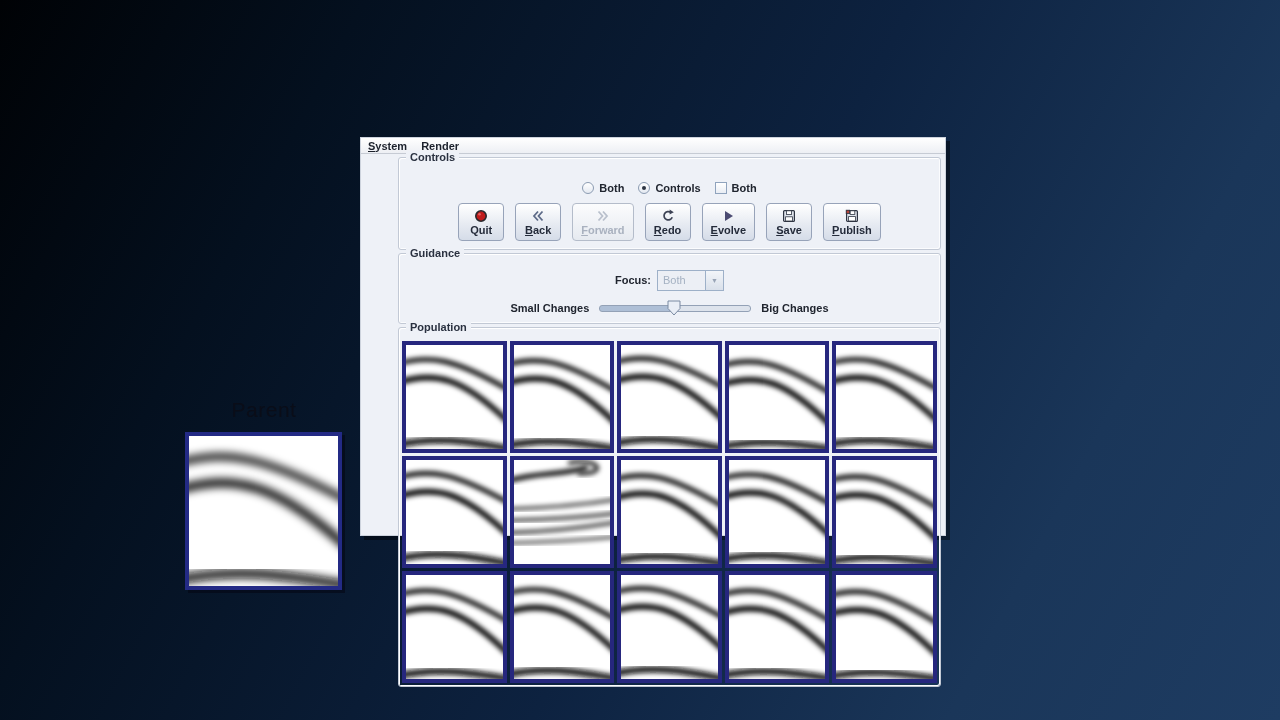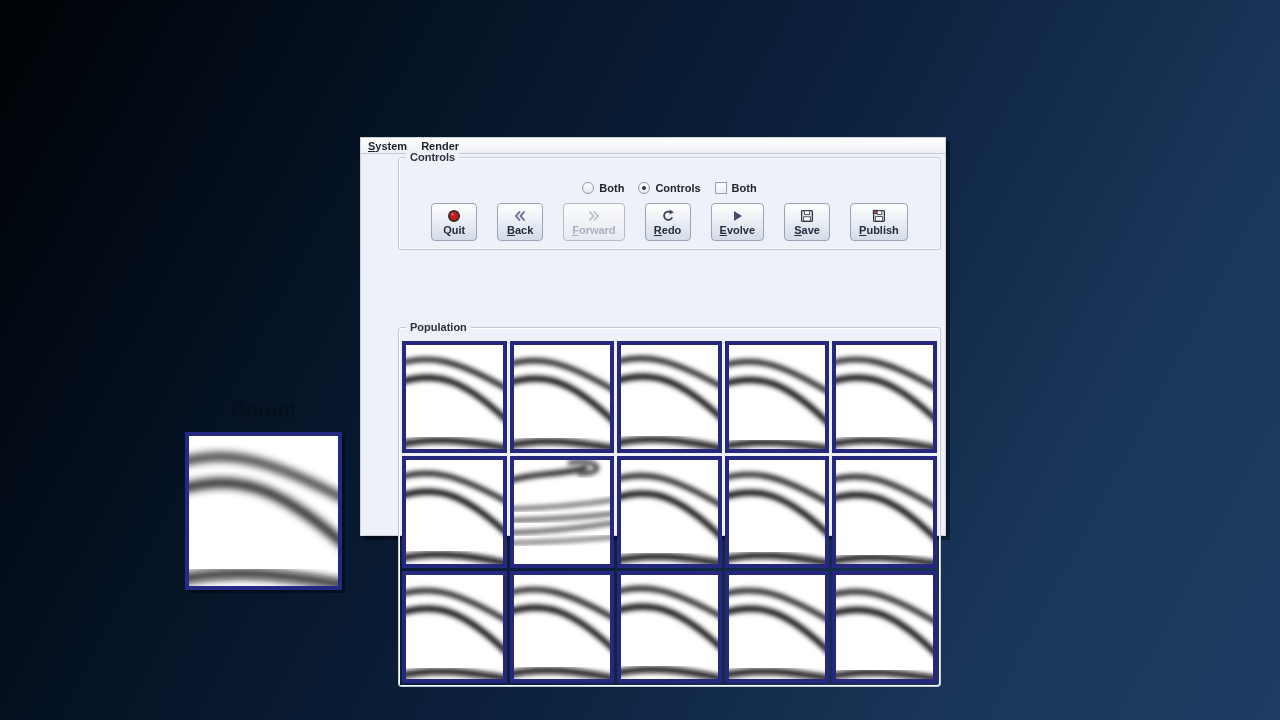--- a/index.html
+++ b/index.html
@@ -70,21 +70,21 @@
     border-radius:50%; background:#2c3442;
   }
   .checkbox {
     width:12px; height:12px;
     border:1px solid #8fa3bd; background:linear-gradient(#ffffff,#e9edf4);
   }
 
   
   .btn-row {
     position:absolute; left:0; right:0; top:44px; height:40px;
-    display:flex; justify-content:center; align-items:center; gap:20px;
+    display:flex; justify-content:center; align-items:center; gap:11px;
   }
   .tbtn {
     height:38px; min-width:46px; padding:2px 8px 1px;
     display:flex; flex-direction:column; align-items:center; justify-content:center; gap:1px;
     background:linear-gradient(#ffffff, #e7ebf2 55%, #d5dce8);
     border:1px solid #97a3b9; border-radius:4px;
     font-size:11px; font-weight:bold; color:#242b3a; cursor:default;
   }
   .tbtn.disabled { color:#a9b1bf; background:linear-gradient(#fbfcfd,#e6eaf0); border-color:#b4bcca;text-align:right; }
   .tbtn .ico { width:14px; height:14px; display:block; }
@@ -218,20 +218,40 @@
               <rect x="1.6" y="1.6" width="10.8" height="10.8" rx="1" fill="#dfe4ec" stroke="#2f3542" stroke-width="1.2"></rect>
               <rect x="5.2" y="1.8" width="4.6" height="3.6" fill="#ffffff" stroke="#2f3542" stroke-width="0.8"></rect>
               <rect x="3.6" y="7.6" width="6.8" height="4.4" fill="#ffffff" stroke="#2f3542" stroke-width="0.8"></rect>
               <rect x="1.2" y="1.2" width="3.4" height="3.4" fill="#b5453a" stroke="#2f3542" stroke-width="0.8"></rect>
             </svg>
             <span><u>P</u>ublish</span>
           </div>
         </div>
     </div>
 
+    <div class="group g-guidance">
+      <span class="group-title">Guidance</span>
+      <div class="focus-row">
+        <span>Focus:</span>
+        <div class="combo">
+          <span class="combo-value">Both</span>
+          <span class="combo-btn">▼</span>
+        </div>
+      </div>
+      <div class="slider-row">
+        <span>Small Changes</span>
+        <div class="slider">
+          <div class="slider-track" id="sliderTrack" style="background: linear-gradient(to right, rgb(174, 191, 214) 0px, rgb(174, 191, 214) 49%, rgb(221, 227, 236) 49%, rgb(221, 227, 236) 100%);"></div>
+          <svg class="slider-thumb" id="sliderThumb" viewBox="0 0 14 16" style="left: calc(49% - 7px);">
+            <polygon points="1,1 13,1 13,8.5 7,15 1,8.5" fill="#e9eef6" stroke="#7b8aa2" stroke-width="1"></polygon>
+          </svg>
+        </div>
+        <span>Big Changes</span>
+      </div>
+    </div>
 
     <div class="group g-population">
       <span class="group-title">Population</span>
       <div class="pop-grid" id="popGrid">
           <div class="pop-cell">
             <svg viewBox="0 0 100 100" preserveAspectRatio="none">
               <defs>
                 <filter id="blur2" x="-30%" y="-30%" width="160%" height="160%">
                   <feGaussianBlur stdDeviation="2.8"></feGaussianBlur>
                 </filter>

